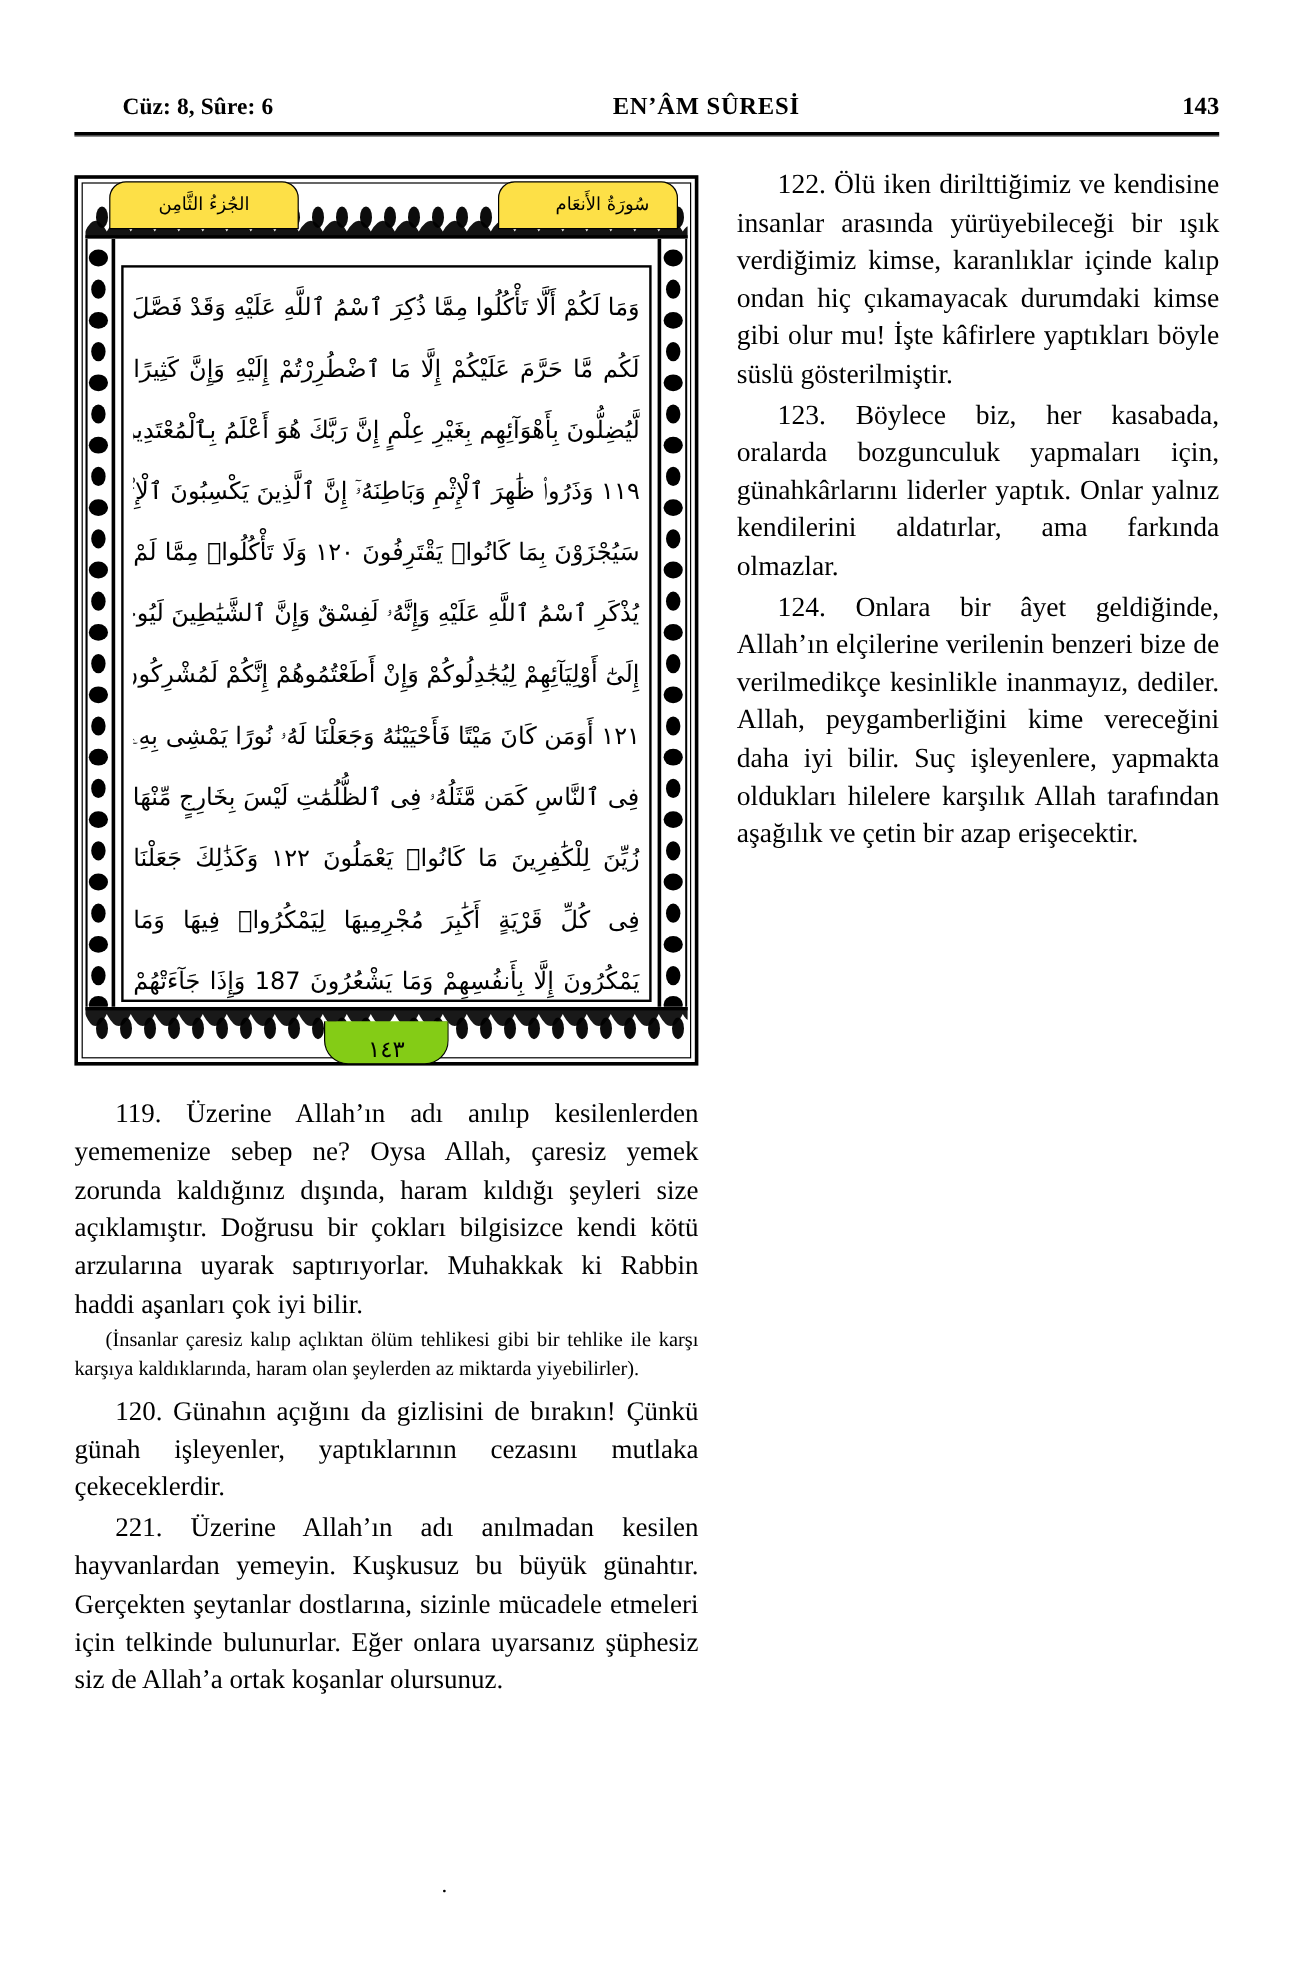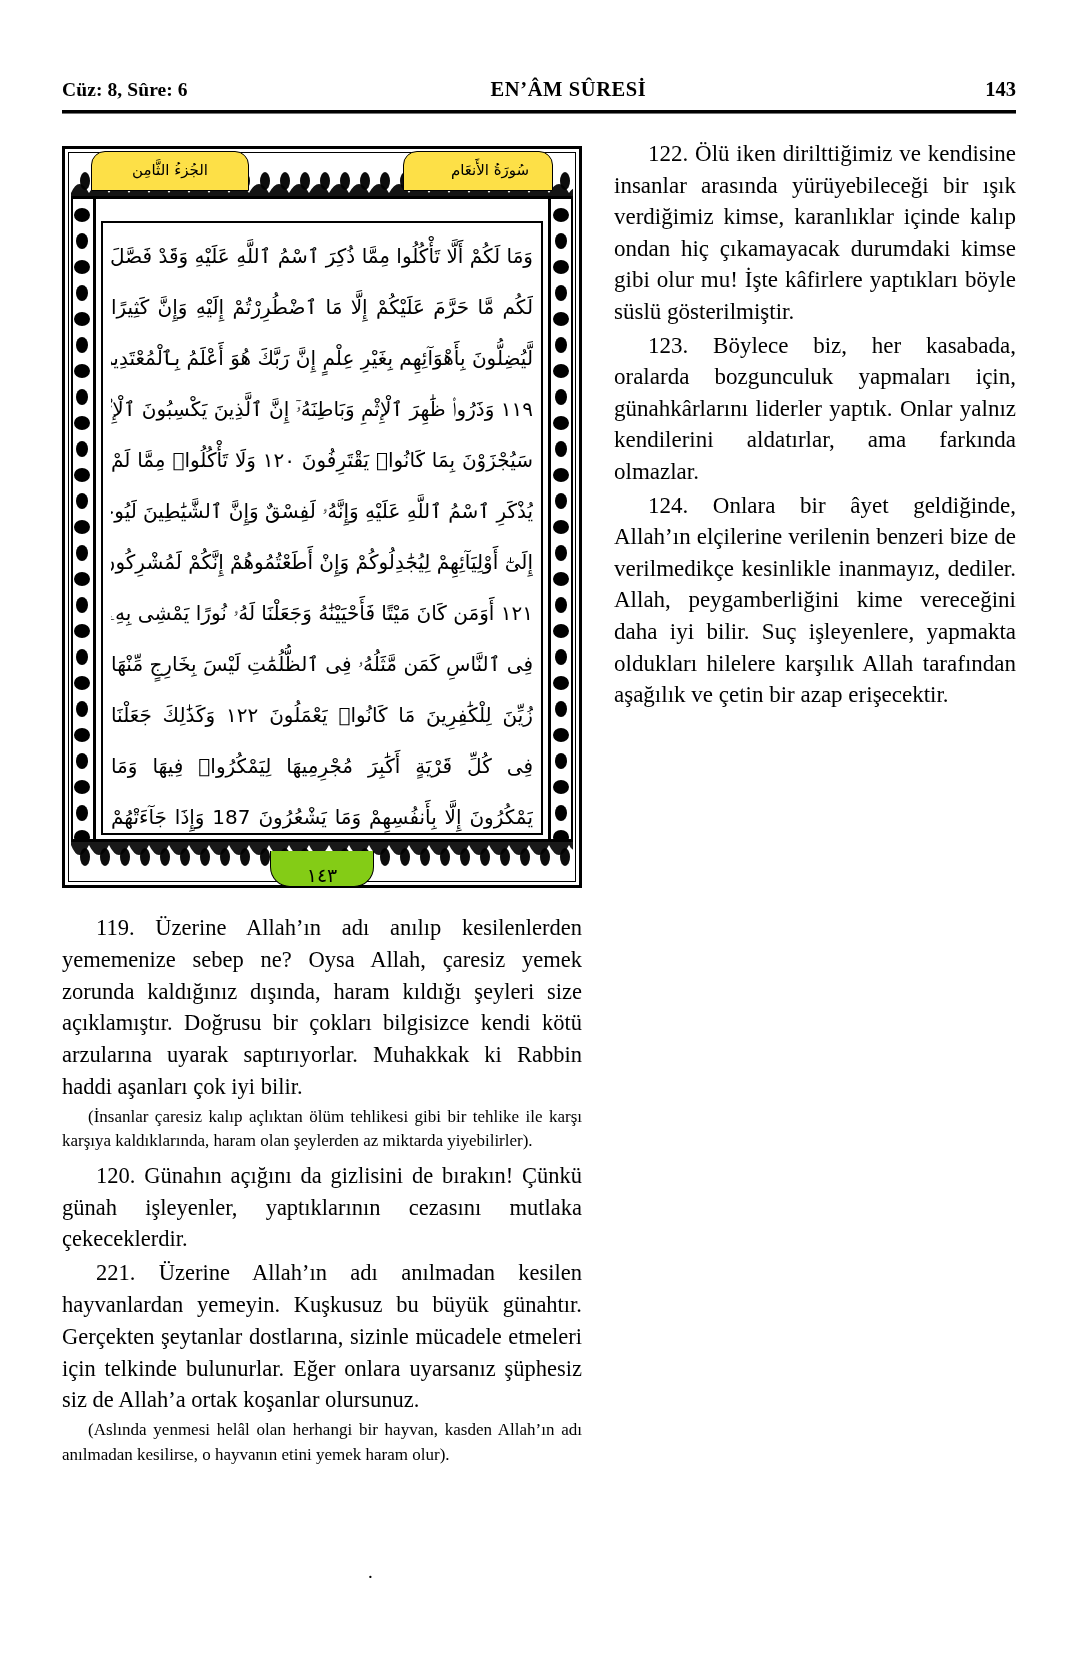--- a/index.html
+++ b/index.html
@@ -31,20 +31,21 @@
     width: 954px;
     display: flex;
     align-items: baseline;
     justify-content: space-between;
     font-weight: bold;
   }
   .runhead-left {
     font-size: 19.5px;
     letter-spacing: 0.1px;
     white-space: nowrap;
+    margin-left: 40px;
   }
   .runhead-center {
     font-size: 20.5px;
     letter-spacing: 0.6px;
     white-space: nowrap;
     margin-left: -36px;
   }
   .runhead-right {
     font-size: 20.5px;
     white-space: nowrap;
@@ -121,21 +122,21 @@
     height: 40px;
     background: #fde047;
     border: 1.6px solid #000;
     border-radius: 14px 14px 0 0;
     display: flex;
     align-items: center;
     justify-content: center;
     box-sizing: border-box;
   }
   .cartouche-right {
-    right: 26px;
+    right: 14px;
     width: 150px;
     padding-left: 24px;
   }
   .cartouche-left {
     left: 26px;
     width: 158px;
   }
   .cartouche span {
     font-family: "DejaVu Sans", sans-serif;
     font-size: 15px;
@@ -451,18 +452,17 @@
       <p class="para">123. Böylece biz, her kasabada, oralarda bozgunculuk yapmaları için, günahkârlarını liderler yaptık. Onlar yalnız kendilerini aldatırlar, ama farkında olmazlar.</p>
       <p class="para">124. Onlara bir âyet geldiğinde, Allah’ın elçilerine verilenin benzeri bize de verilmedikçe kesinlikle inanmayız, dediler. Allah, peygamberliğini kime vereceğini daha iyi bilir. Suç işleyenlere, yapmakta oldukları hilelere karşılık Allah tarafından aşağılık ve çetin bir azap erişecektir.</p>
     </div>
   </div>
 
   <div class="lower">
     <p class="para">119. Üzerine Allah’ın adı anılıp kesilenlerden yememenize sebep ne? Oysa Allah, çaresiz yemek zorunda kaldığınız dışında, haram kıldığı şeyleri size açıklamıştır. Doğrusu bir çokları bilgisizce kendi kötü arzularına uyarak saptırıyorlar. Muhakkak ki Rabbin haddi aşanları çok iyi bilir.</p>
     <p class="note">(İnsanlar çaresiz kalıp açlıktan ölüm tehlikesi gibi bir tehlike ile karşı karşıya kaldıklarında, haram olan şeylerden az miktarda yiyebilirler).</p>
     <p class="para">120. Günahın açığını da gizlisini de bırakın! Çünkü günah işleyenler, yaptıklarının cezasını mutlaka çekeceklerdir.</p>
     <p class="para">221. Üzerine Allah’ın adı anılmadan kesilen hayvanlardan yemeyin. Kuşkusuz bu büyük günahtır. Gerçekten şeytanlar dostlarına, sizinle mücadele etmeleri için telkinde bulunurlar. Eğer onlara uyarsanız şüphesiz siz de Allah’a ortak koşanlar olursunuz.</p>
-    <p class="note">(Aslında yenmesi helâl olan herhangi bir hayvan, kasden Allah’ın adı anılmadan kesilirse, o hayvanın etini yemek haram olur).</p>
   </div>
 
   <div class="footdot">.</div>
 
 </div>
 
 </body></html>

